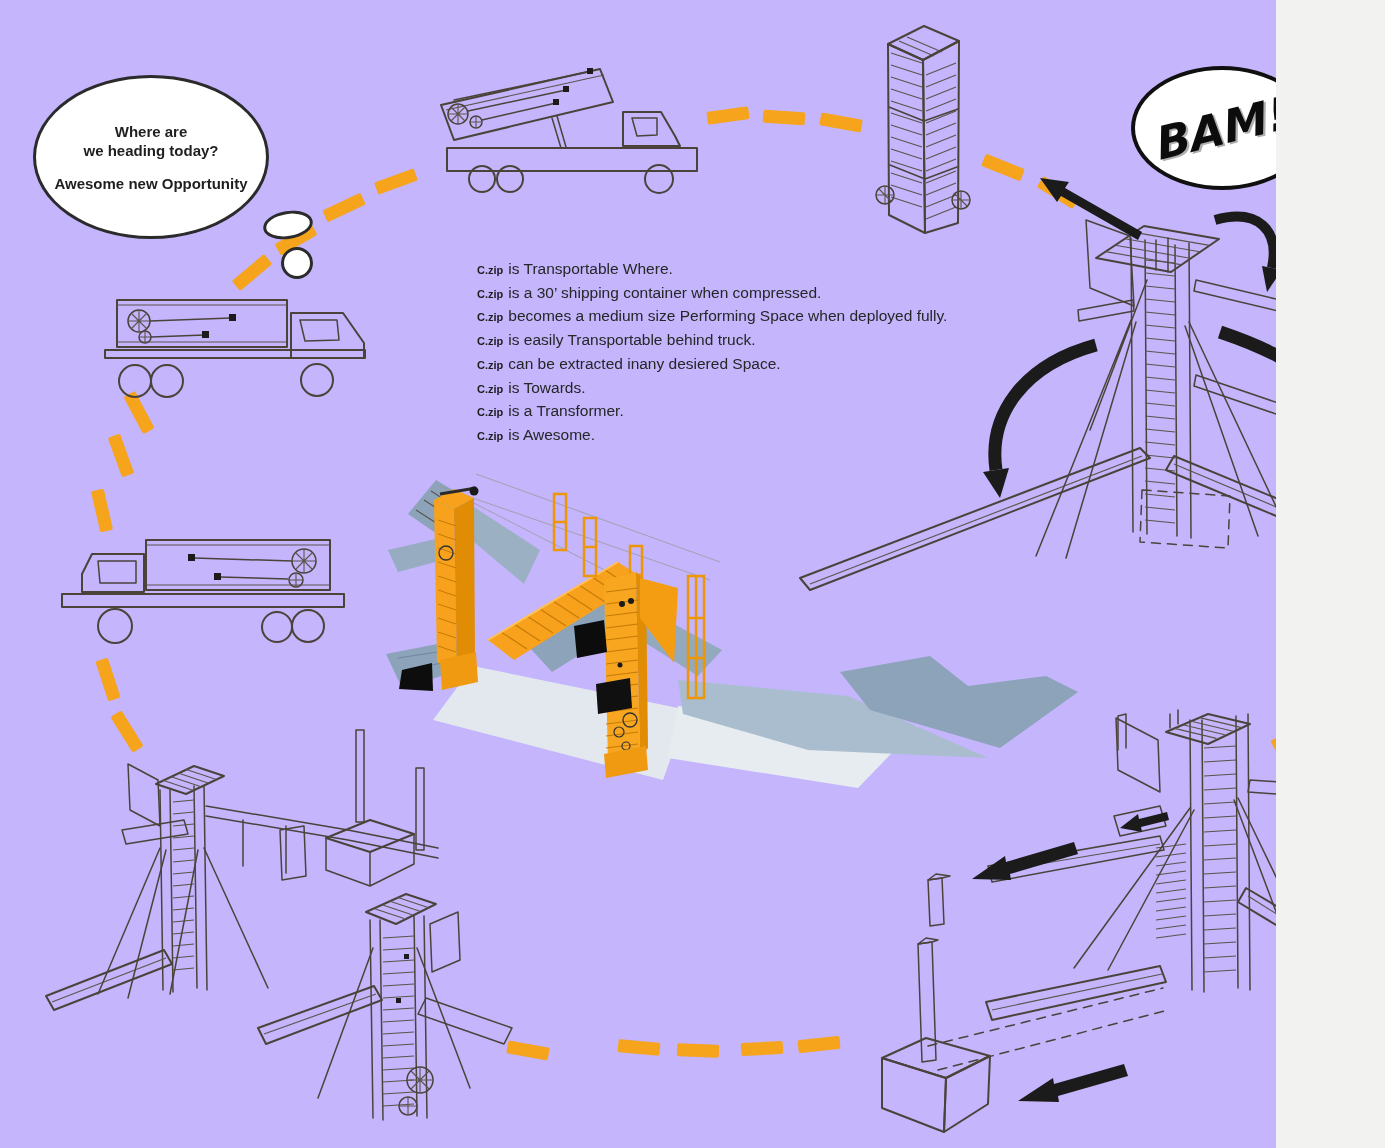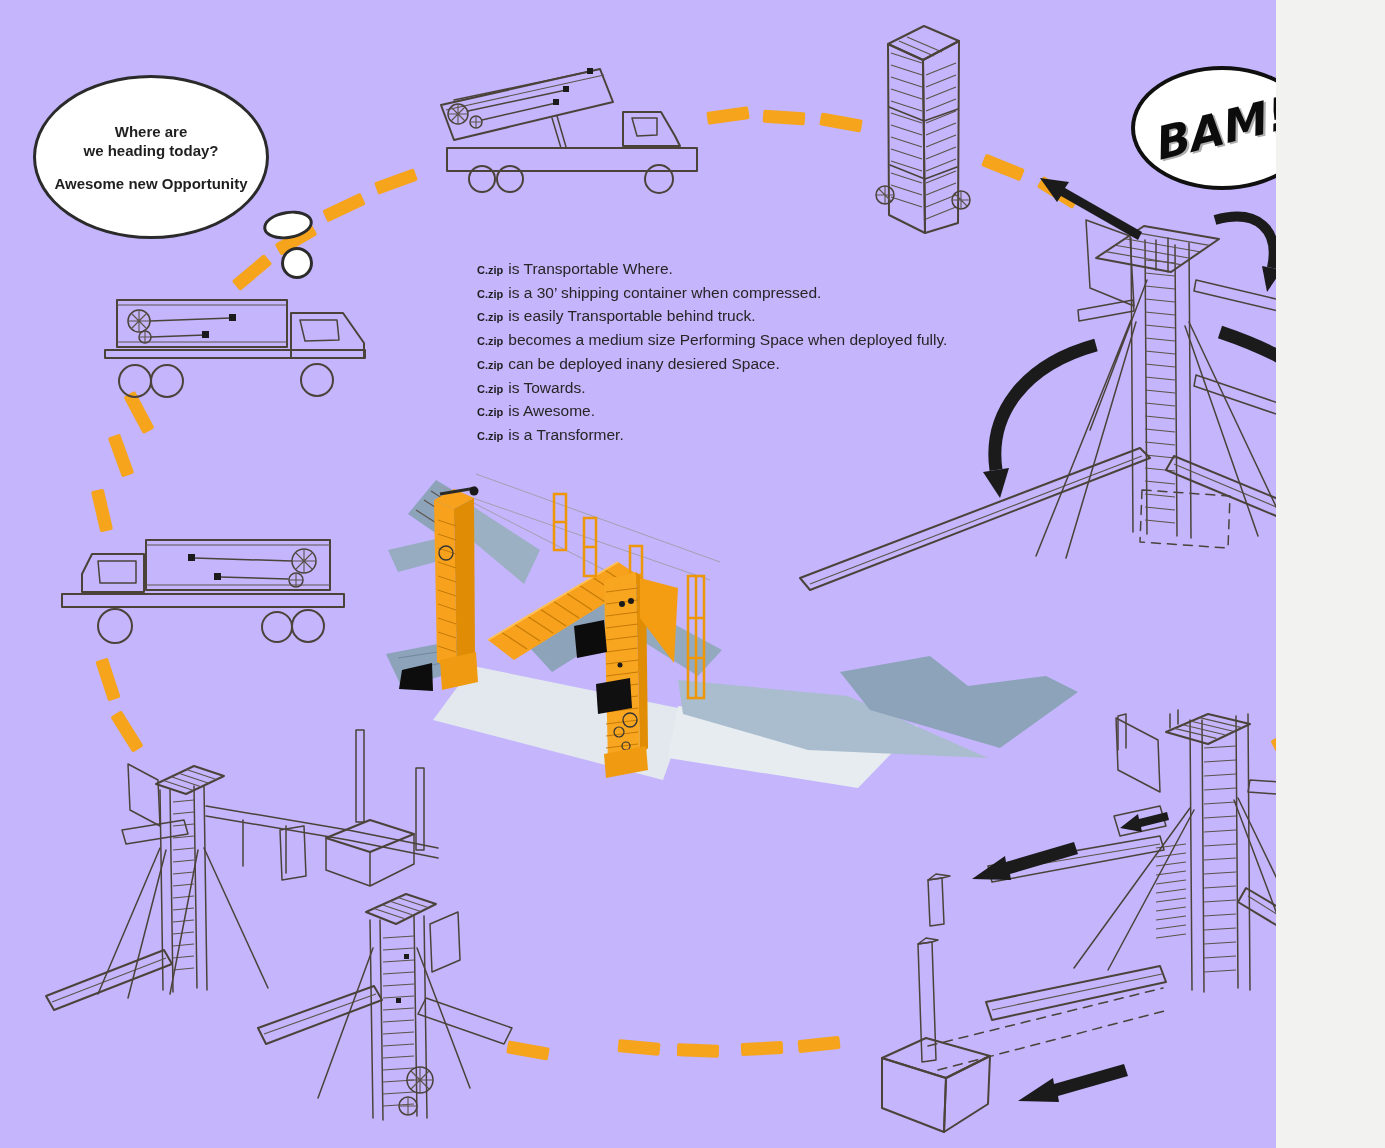--- a/index.html
+++ b/index.html
@@ -69,26 +69,26 @@
     <span>we heading today?</span>
     <span class="gap"></span>
     <span>Awesome new Opportunity</span>
   </div>
   <div class="mini-ellipse"></div>
   <div class="mini-circle"></div>
 
   <ul id="features">
     <li><span class="brand">C.zip</span><span>is Transportable Where.</span></li>
     <li><span class="brand">C.zip</span><span>is a 30’ shipping container when compressed.</span></li>
+    <li><span class="brand">C.zip</span><span>becomes a medium size Performing Space when deployed fully.</span></li>
     <li><span class="brand">C.zip</span><span>is easily Transportable behind truck.</span></li>
-    <li><span class="brand">C.zip</span><span>becomes a medium size Performing Space when deployed fully.</span></li>
-    <li><span class="brand">C.zip</span><span>can be deployed inany desiered Space.</span></li>
+    <li><span class="brand">C.zip</span><span>can be extracted inany desiered Space.</span></li>
     <li><span class="brand">C.zip</span><span>is Towards.</span></li>
+    <li><span class="brand">C.zip</span><span>is a Transformer.</span></li>
     <li><span class="brand">C.zip</span><span>is Awesome.</span></li>
-    <li><span class="brand">C.zip</span><span>is a Transformer.</span></li>
   </ul>
 
   <div id="bam">
     <span>BAM!</span>
   </div>
 
   <svg class="sk" style="left:424px;top:48px" width="300" height="172" viewBox="0 0 300 172">
     <polygon class="ink" points="17,57 176,21 189,54 30,92"></polygon>
     <line class="thin" x1="22" y1="62" x2="180" y2="27"></line>
     <circle class="ink15" cx="34" cy="66" r="10"></circle>

